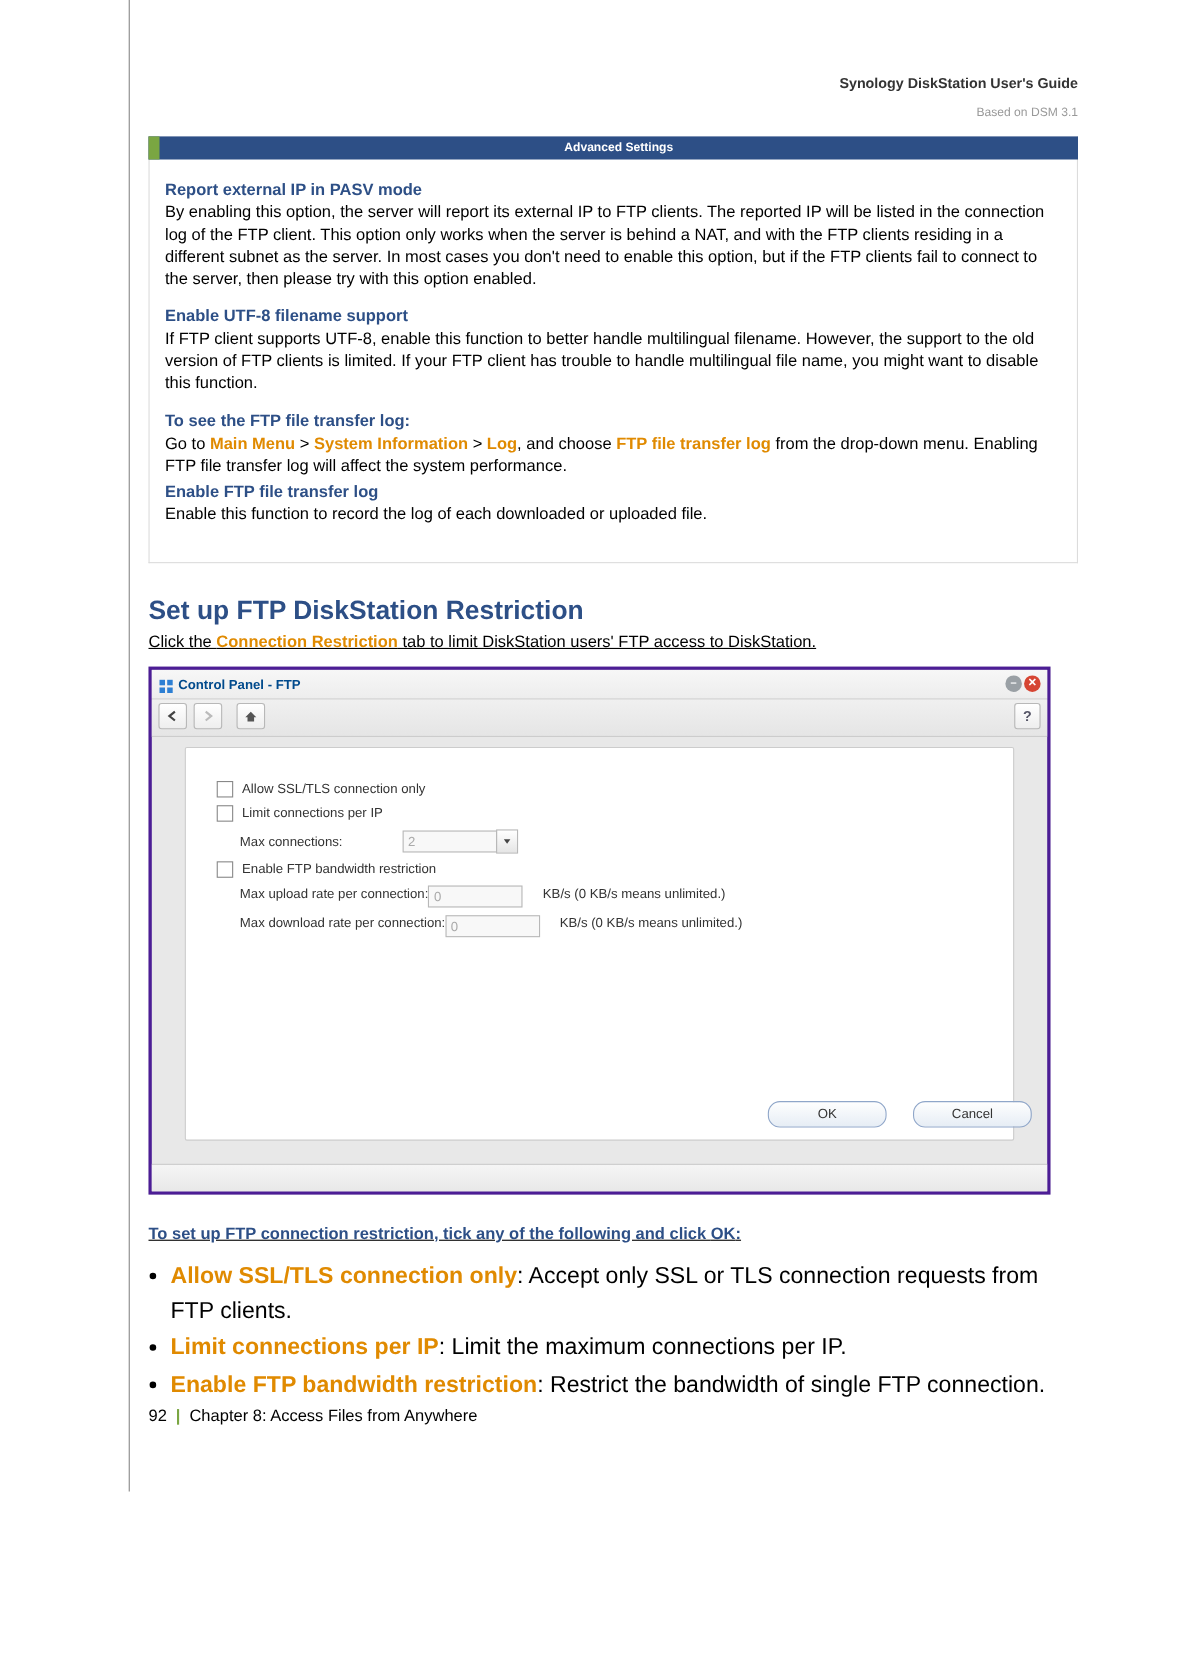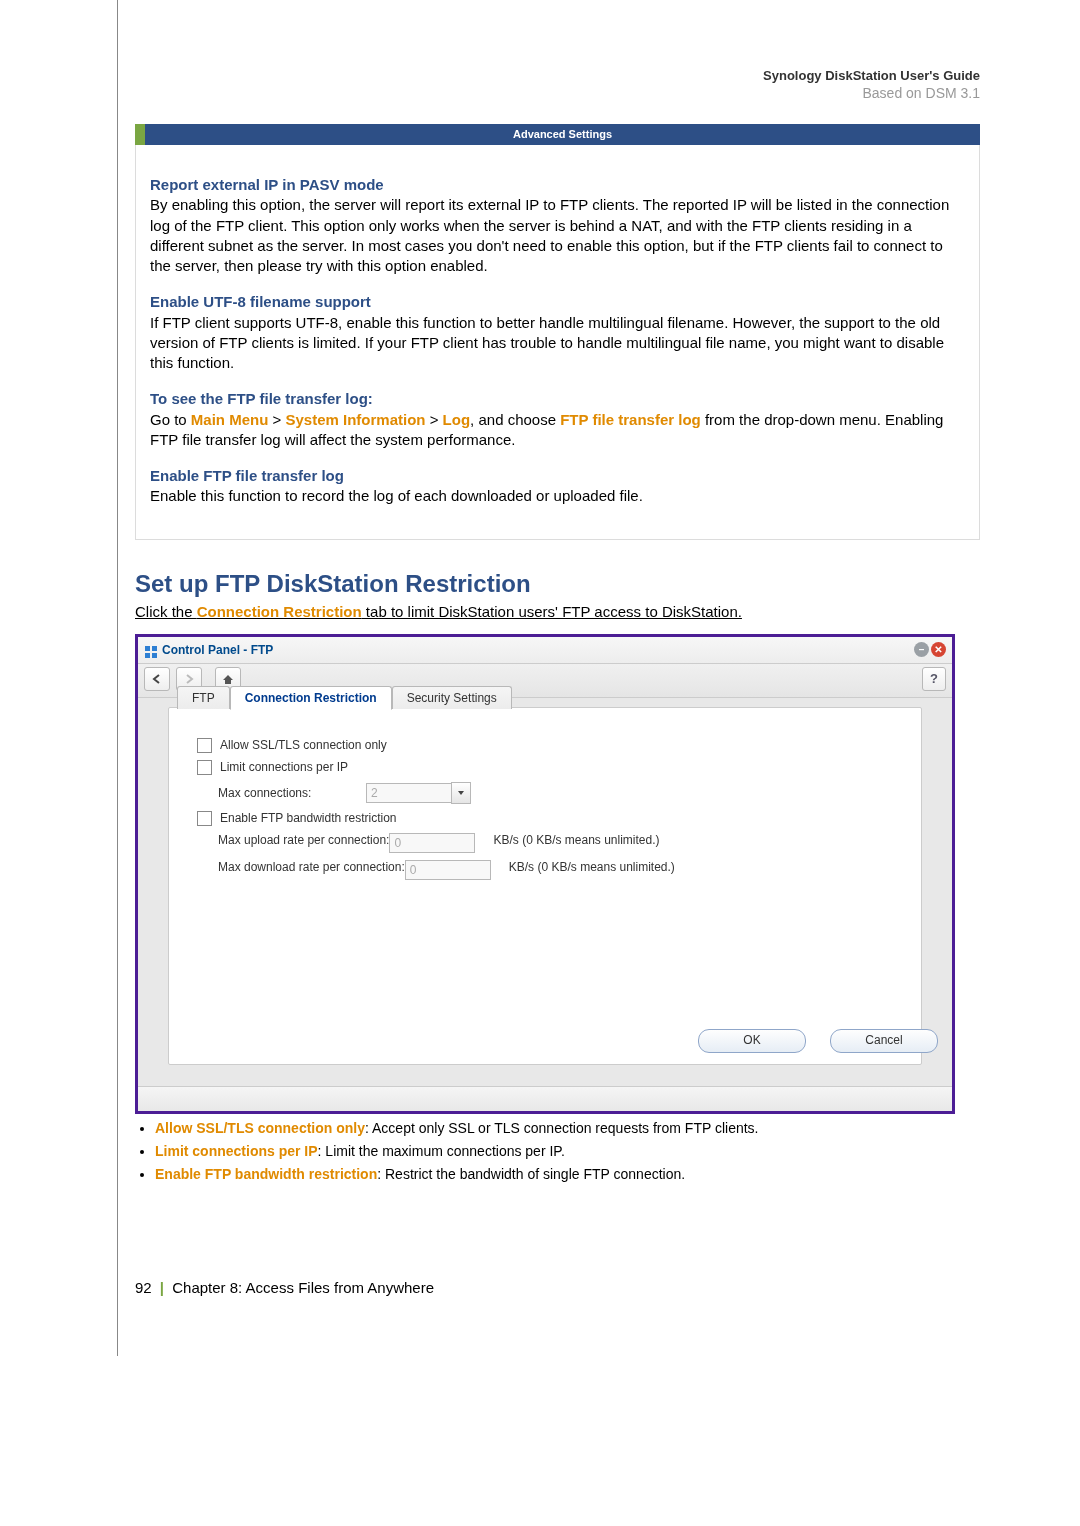--- a/index.html
+++ b/index.html
@@ -24,21 +24,21 @@
     height: 1526px;
     border-left: 1px solid #888;
   }
   .header-right {
     position: absolute;
     top: 68px;
     right: 100px;
     text-align: right;
   }
   .guide-title { font-size: 13px; font-weight: bold; color: #333; }
-  .based-on { font-size: 14px; color: #999; margin-top: 2px; }
+  .based-on { font-size: 11px; color: #999; margin-top: 13px; }
   .content {
     position: absolute;
     top: 124px;
     left: 135px;
     width: 845px;
   }
   .adv-box {
     border: 1px solid #dcdcdc;
     border-top: none;
   }
@@ -52,21 +52,21 @@
     border-left: 10px solid #7aa642;
     margin: 0 -1px;
   }
   .adv-body {
     padding: 14px 14px 18px 14px;
     font-size: 15px;
     line-height: 1.35;
   }
   .blue-bold { color: #2d4f86; font-weight: bold; }
   .orange-bold { color: #e08a00; font-weight: bold; }
-  .para { margin: 16px 0 14px 0; }
+  .para { margin: 4px 0 14px 0; }
   h2.section-heading {
     color: #2d4f86;
     font-size: 24px;
     font-weight: bold;
     margin: 30px 0 4px 0;
   }
   .body-text { font-size: 15px; line-height: 1.35; margin: 0 0 12px 0; text-decoration: underline; }
   .screenshot {
     width: 820px;
     height: 480px;
@@ -234,21 +234,21 @@
     left: 0; right: 0; bottom: 0;
     height: 24px;
     background: linear-gradient(#f5f5f5,#e8e8e8);
     border-top: 1px solid #ccc;
   }
   .list {
     margin: 4px 0 0 0;
     padding: 0 0 0 20px;
   }
   .list li {
-    font-size: 14px;
+    font-size: 21px;
     line-height: 1.5;
     margin-bottom: 2px;
   }
   .footer {
     position: absolute;
     left: 135px;
     bottom: 60px;
     font-size: 15px;
   }
   .footer .pn { font-weight: normal; }
@@ -328,25 +328,20 @@
         </span>
         <span class="tb-btn" style="margin-left:6px">
           <svg viewBox="0 0 12 12">
               <path d="M6 2 L11 7 L9 7 L9 11 L3 11 L3 7 L1 7 Z" fill="#555"></path>
             </svg>
         </span>
         <span class="help-btn">?</span>
       </div>
 
       <div class="panel-inner">
-        <div class="tabs">
-          <div class="tab">FTP</div>
-          <div class="tab active">Connection Restriction</div>
-          <div class="tab">Security Settings</div>
-        </div>
 
         <div class="form">
           <div class="row">
             <span class="cb"></span>
             <span>Allow SSL/TLS connection only</span>
           </div>
           <div class="row">
             <span class="cb"></span>
             <span>Limit connections per IP</span>
           </div>
@@ -377,20 +372,25 @@
       </div>
 
       <div class="btn-row">
         <div class="dlg-btn">OK</div>
         <div class="dlg-btn">Cancel</div>
       </div>
 
       <div class="statusbar"></div>
     </div>
 
+    <p class="body-text" style="margin-top:26px">
+      <span class="blue-bold">
+        <span>To set up FTP connection restriction, tick any of the following and click </span><span>OK</span><span>:</span>
+      </span>
+    </p>
     <ul class="list">
       <li><span class="orange-bold">Allow SSL/TLS connection only</span><span>: Accept only SSL or TLS connection requests from FTP clients.</span></li>
       <li><span class="orange-bold">Limit connections per IP</span><span>: Limit the maximum connections per IP.</span></li>
       <li><span class="orange-bold">Enable FTP bandwidth restriction</span><span>: Restrict the bandwidth of single FTP connection.</span></li>
     </ul>
   </div>
 
   <div class="footer">
     <span class="pn">92</span>
     <span class="sep">|</span>

